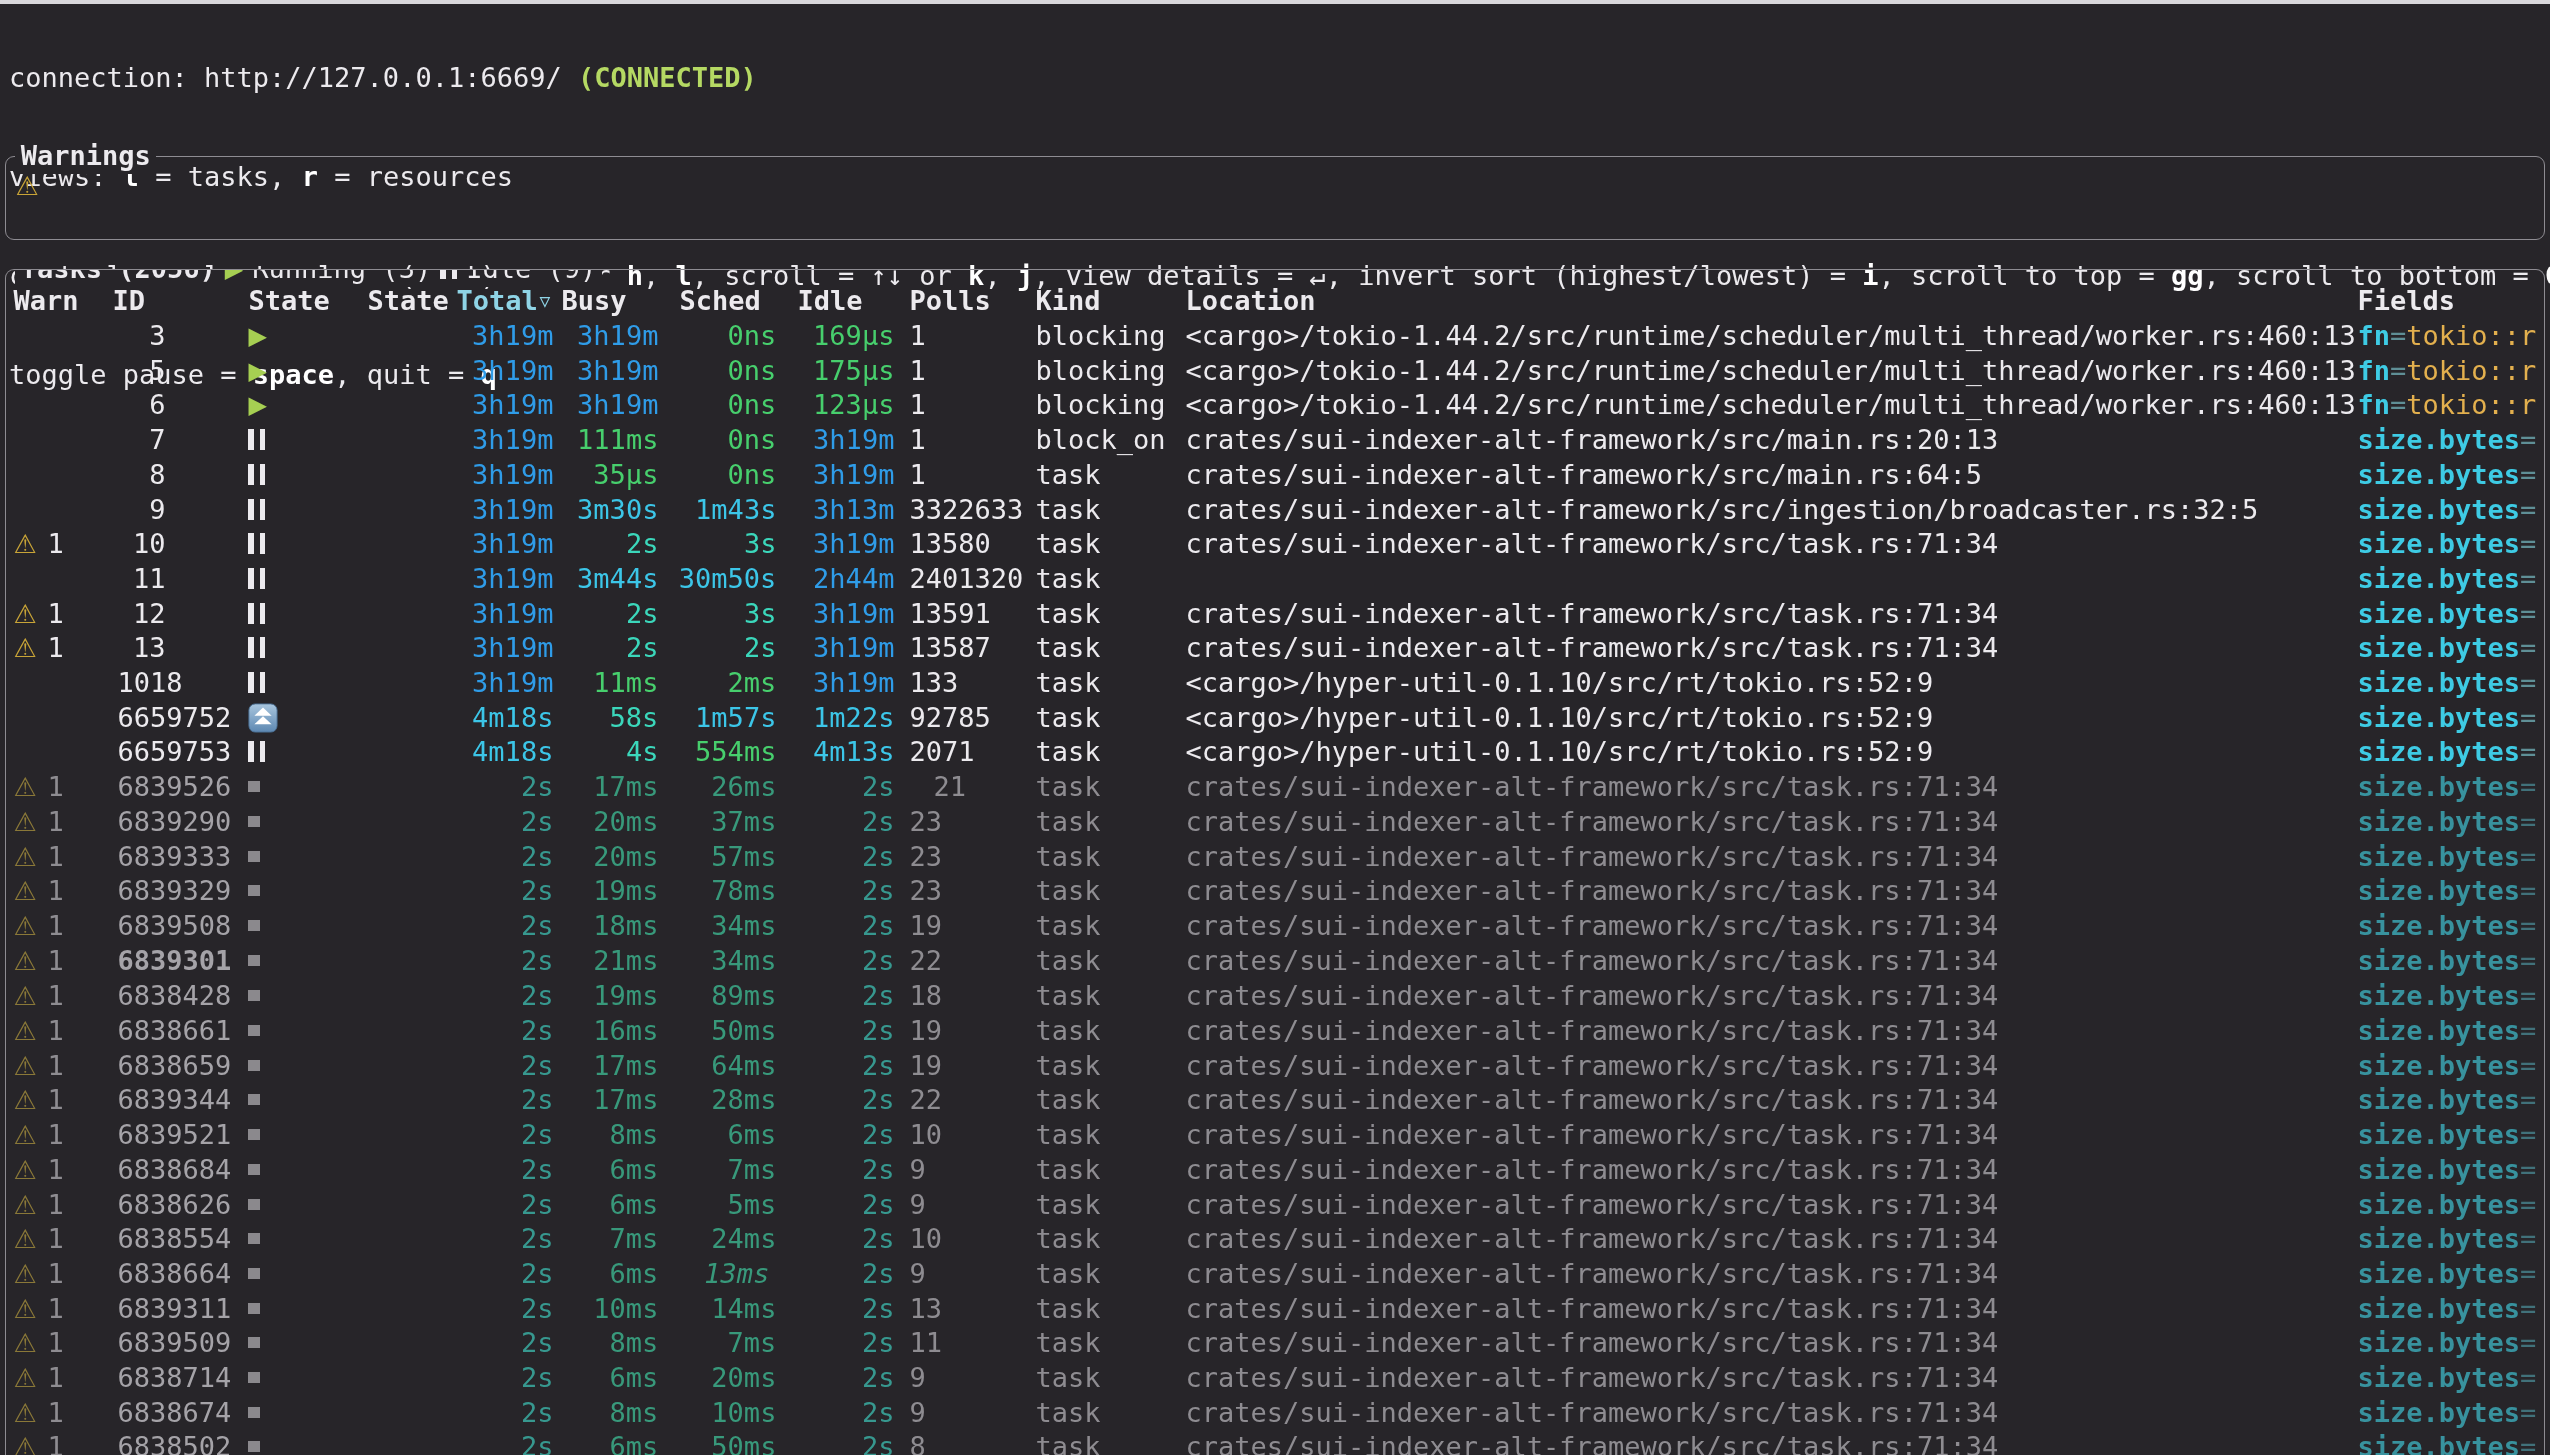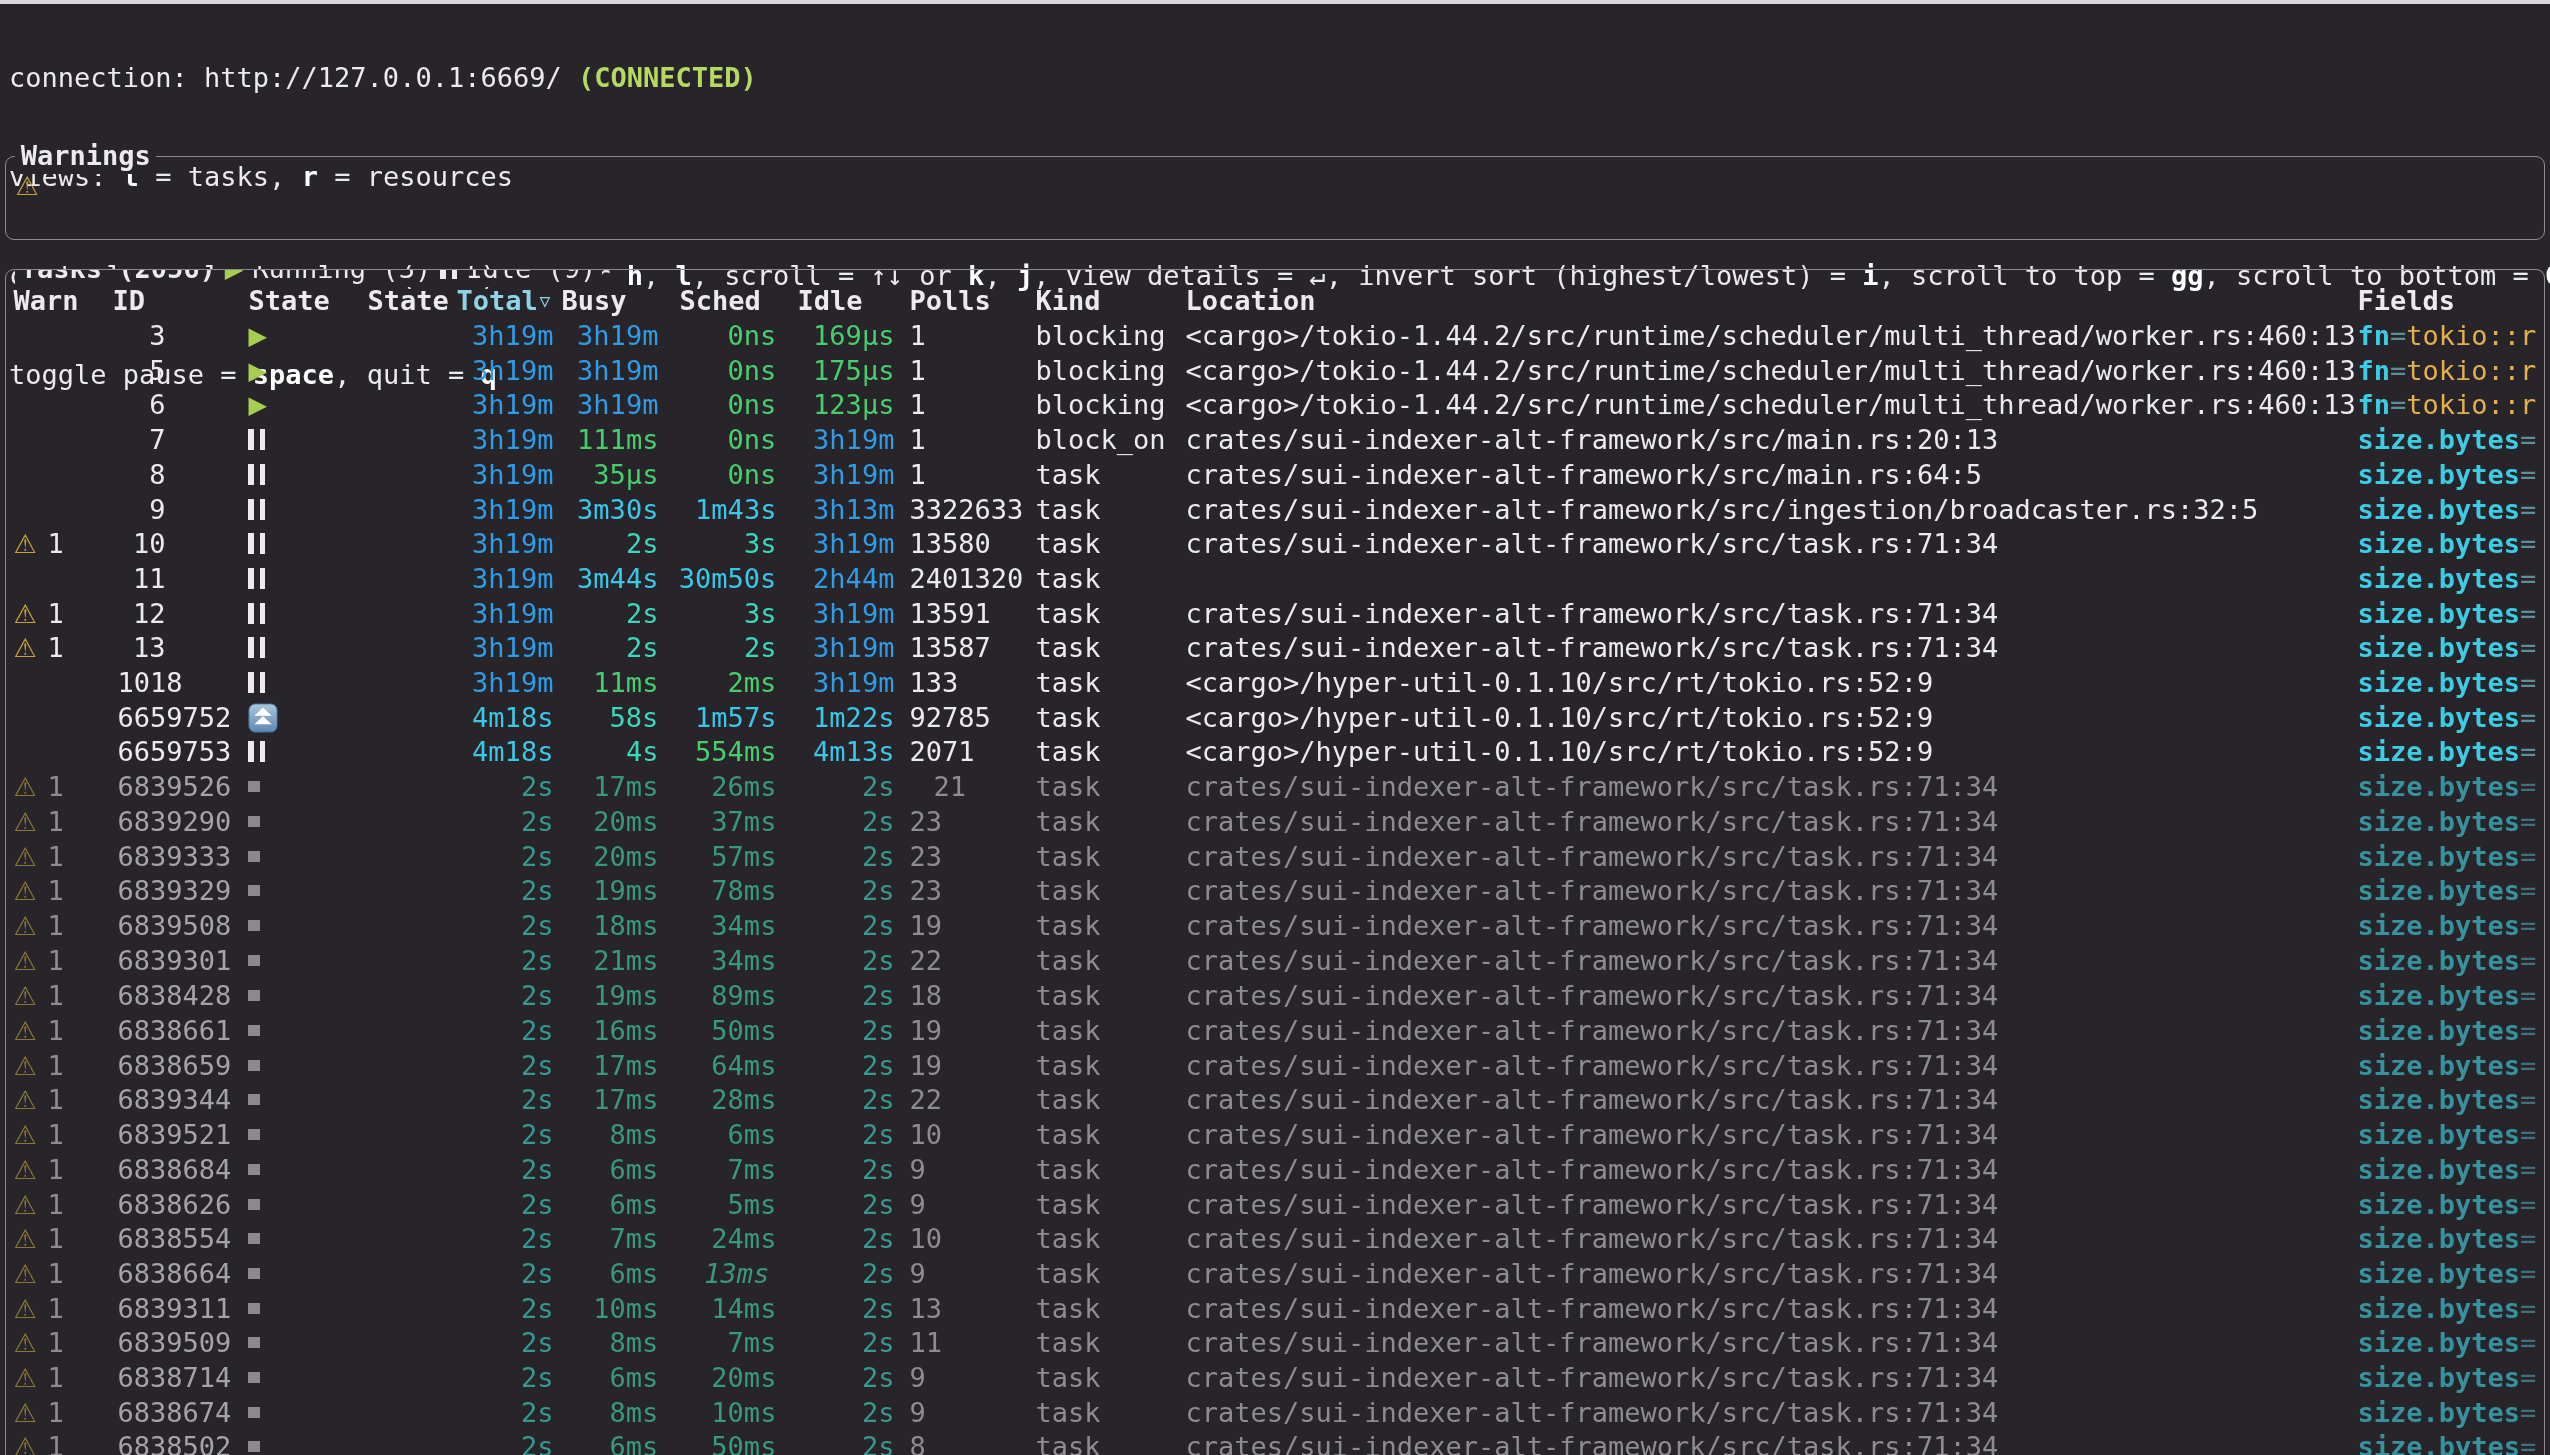--- a/index.html
+++ b/index.html
@@ -337,21 +337,21 @@
         <div class="c r dur-x" style="left: 673px; width: 97px;">34ms</div>
         <div class="c r dur-s" style="left: 791px; width: 97px;">2s</div>
         <div class="c" style="left: 903px;">19</div>
         <div class="c" style="left: 1029px;">task</div>
         <div class="c" style="left: 1179px;">crates/sui-indexer-alt-framework/src/task.rs:71:34</div>
         <div class="c" style="left: 2351px;"><span class="fkey">size.bytes</span><span class="feq">=</span></div>
       </div>
       <div class="row dim" style="top: 625px;">
         <div class="c" style="left: 7.2px;"><span class="warn-tri">⚠</span></div>
         <div class="c" style="left: 41px;">1</div>
-        <div class="c id" style="left: 111px;"><span class="id-inner">6839301</span></div>
+        <div class="c id" style="left: 111px; font-weight: bold;"><span class="id-inner">6839301</span></div>
         <div class="c" style="left: 242px;"><span class="donesq"></span></div>
         <div class="c r dur-s" style="left: 450px; width: 97px;">2s</div>
         <div class="c r dur-x" style="left: 555px; width: 97px;">21ms</div>
         <div class="c r dur-x" style="left: 673px; width: 97px;">34ms</div>
         <div class="c r dur-s" style="left: 791px; width: 97px;">2s</div>
         <div class="c" style="left: 903px;">22</div>
         <div class="c" style="left: 1029px;">task</div>
         <div class="c" style="left: 1179px;">crates/sui-indexer-alt-framework/src/task.rs:71:34</div>
         <div class="c" style="left: 2351px;"><span class="fkey">size.bytes</span><span class="feq">=</span></div>
       </div>

